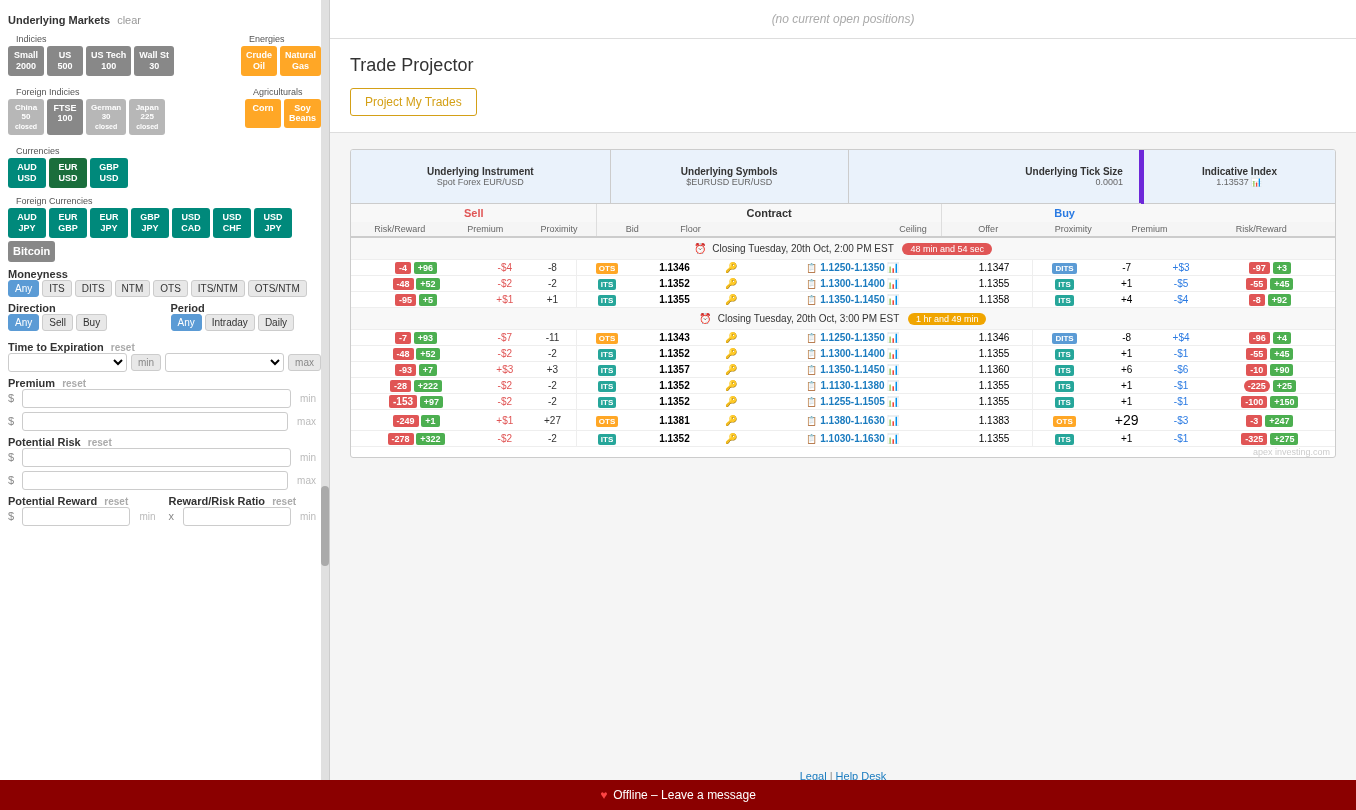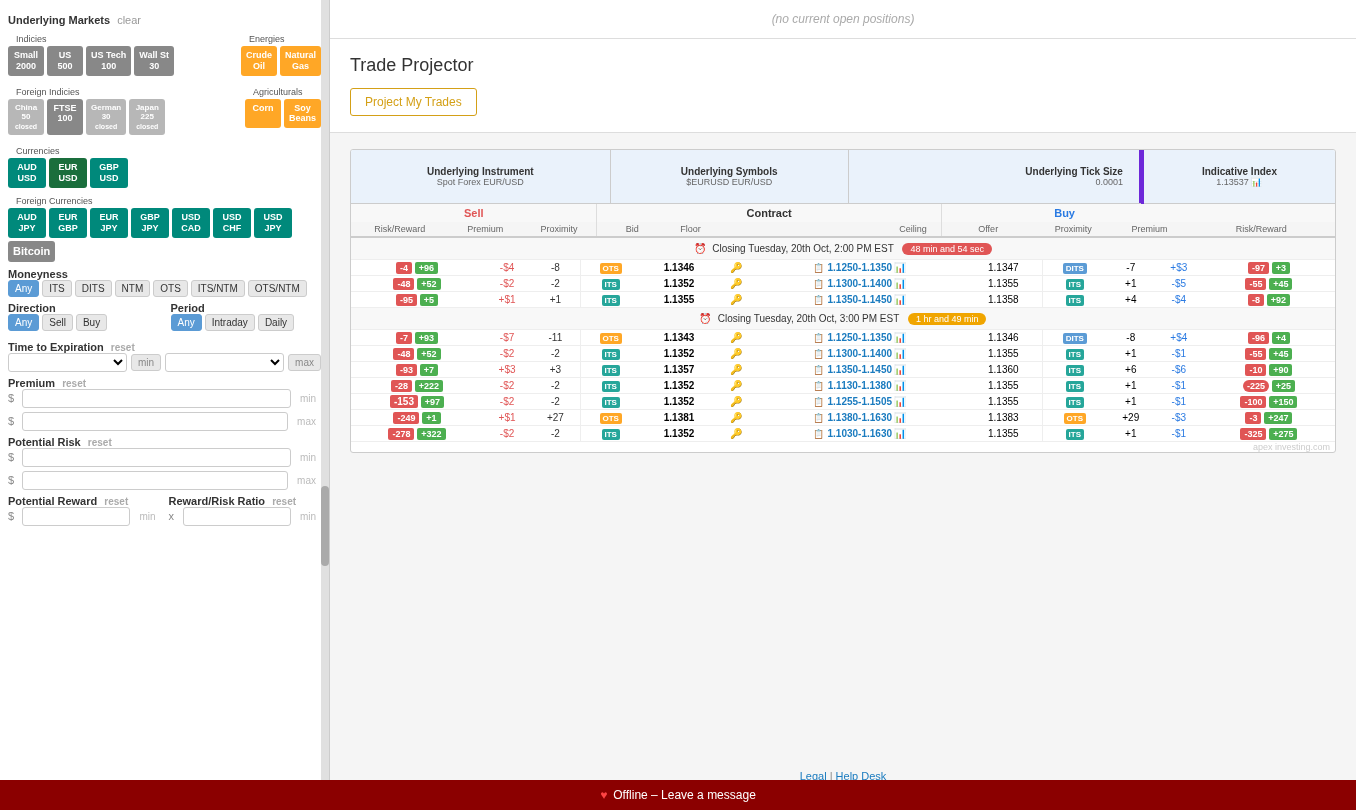--- a/index.html
+++ b/index.html
@@ -683,21 +683,21 @@
           <tr>
       <td style="white-space:nowrap;"><span style="background:#e05555; color:#fff; border-radius:2px; padding:1px 4px; font-size:9px; font-weight:bold;">-249</span> <span style="background:#4caf50; color:#fff; border-radius:2px; padding:1px 4px; font-size:9px; font-weight:bold;">+1</span></td>
       <td style="color:#e05555; font-size:10px;">+$1</td>
       <td style="color:#333; font-size:10px; border-right:1px solid #eee;">+27</td>
       <td style="font-size:10px;"><span style="background:#ffa726; color:#fff; border-radius:2px; padding:1px 3px; font-size:8px; font-weight:bold;">OTS</span></td>
       <td style="font-size:10px; font-weight:bold;">1.1381</td>
       <td style="font-size:10px;"><span style="color:#888;">🔑</span></td>
       <td style="font-size:10px; white-space:nowrap;"><span style="color:#888; font-size:9px;">📋</span> <a href="#" style="color:#1a7bbf; font-weight:bold; font-size:10px; text-decoration:none;">1.1380-1.1630</a> <span style="color:#888; font-size:10px;">📊</span></td>
       <td style="font-size:10px; border-right:1px solid #eee;">1.1383</td>
       <td style="font-size:10px;"><span style="background:#ffa726; color:#fff; border-radius:2px; padding:1px 3px; font-size:8px; font-weight:bold;">OTS</span></td>
-      <td style="font-size:10px;margin-top:16px;">+29</td>
+      <td style="font-size:14px;margin-top:16px;">+29</td>
       <td style="color:#2a7ae2; font-size:10px;">-$3</td>
       <td style="white-space:nowrap;"><span style="background:#e05555; color:#fff; border-radius:2px; padding:1px 4px; font-size:9px; font-weight:bold;">-3</span> <span style="background:#4caf50; color:#fff; border-radius:2px; padding:1px 4px; font-size:9px; font-weight:bold;">+247</span></td>
     </tr>
           <tr>
       <td style="white-space:nowrap;"><span style="background:#e05555; color:#fff; border-radius:2px; padding:1px 4px; font-size:9px; font-weight:bold;">-278</span> <span style="background:#4caf50; color:#fff; border-radius:2px; padding:1px 4px; font-size:9px; font-weight:bold;">+322</span></td>
       <td style="color:#e05555; font-size:10px;">-$2</td>
       <td style="color:#333; font-size:10px; border-right:1px solid #eee;">-2</td>
       <td style="font-size:10px;"><span style="background:#26a69a; color:#fff; border-radius:2px; padding:1px 3px; font-size:8px; font-weight:bold;">ITS</span></td>
       <td style="font-size:10px; font-weight:bold;">1.1352</td>
       <td style="font-size:10px;"><span style="color:#888;">🔑</span></td>

